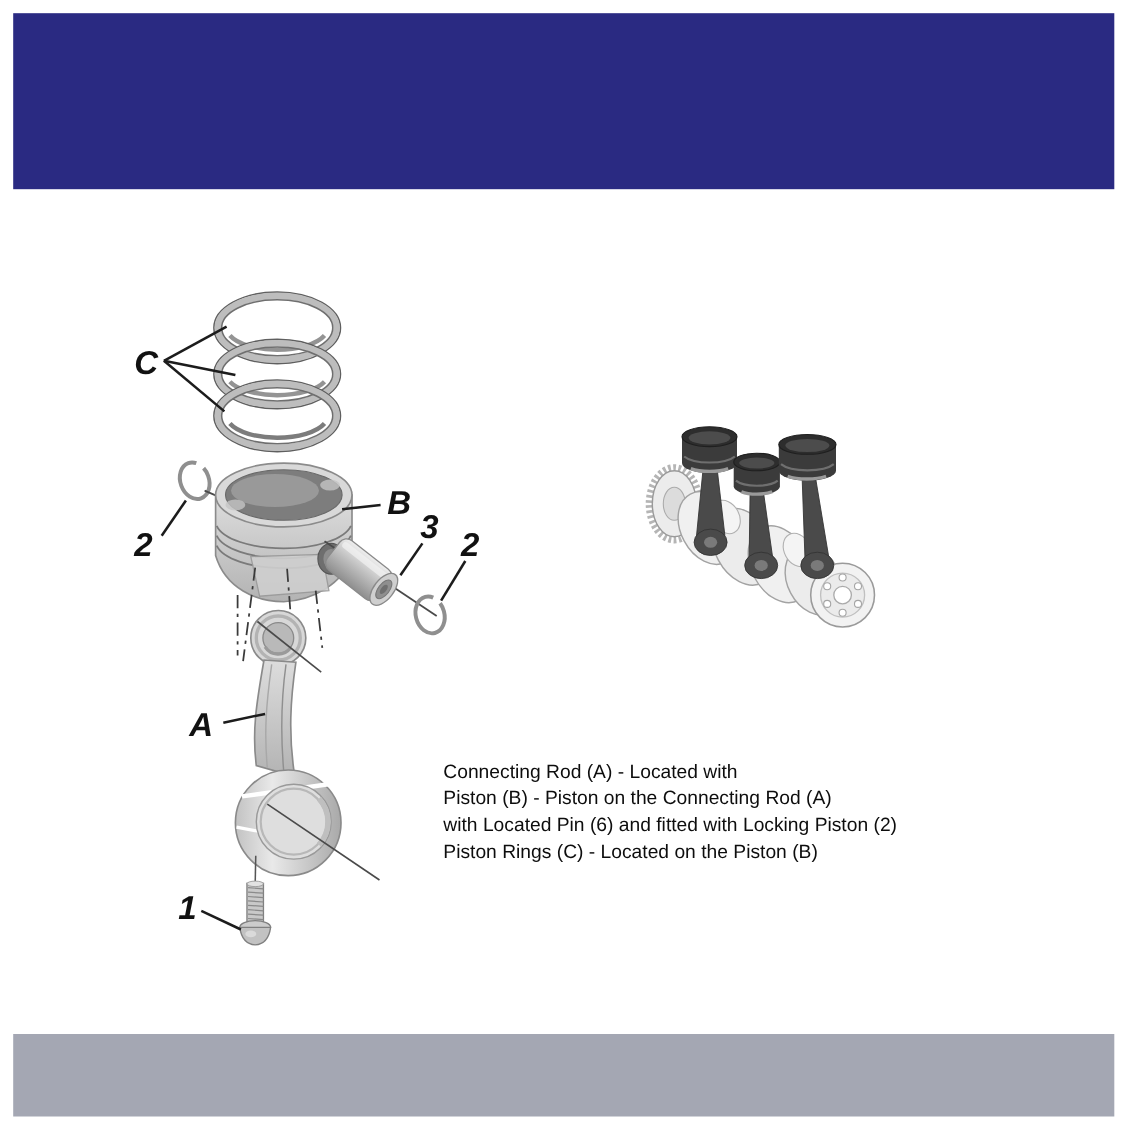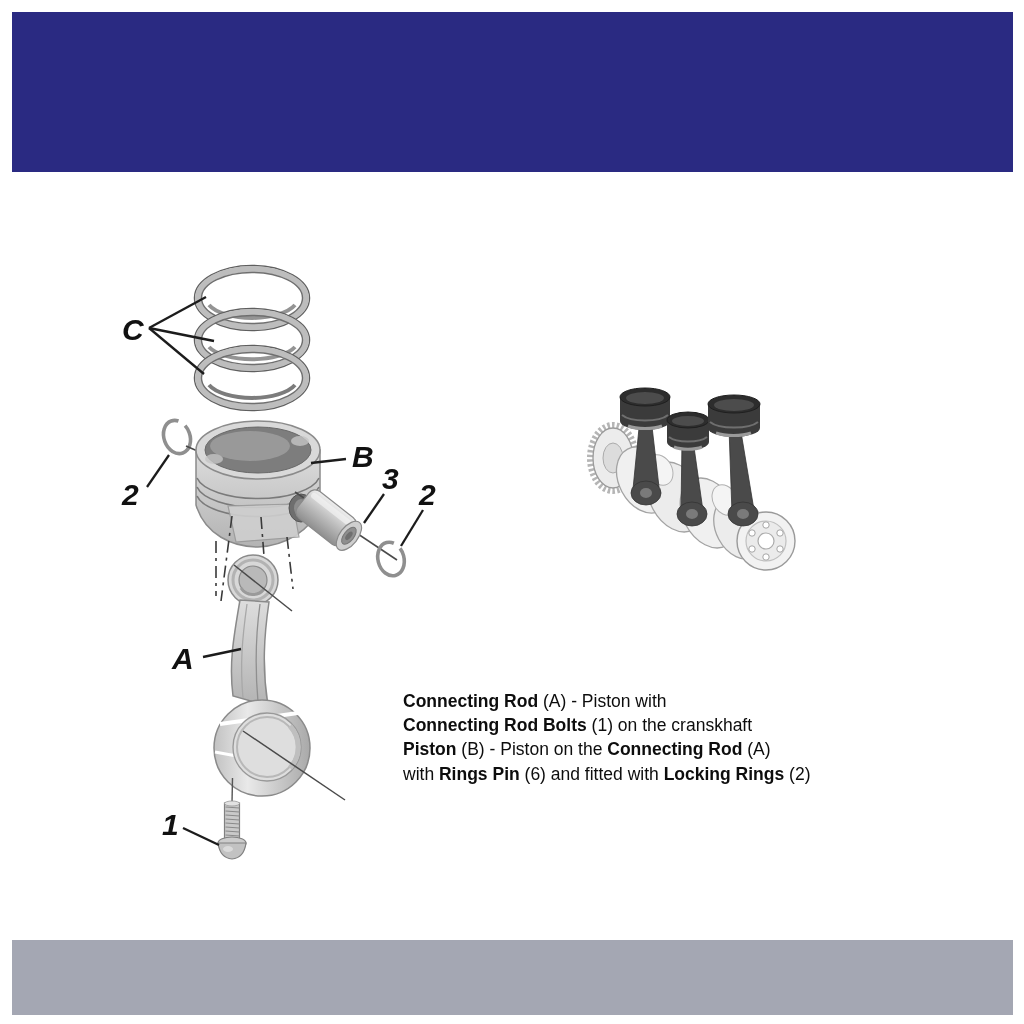--- a/index.html
+++ b/index.html
@@ -11,21 +11,21 @@
   #top-banner{top:12px;height:160px;}
   #bottom-banner{top:940px;height:75px;}
   #diagram-svg{position:absolute;left:0;top:0;width:1024px;height:1024px;}
   .label{font-family:"Liberation Sans",sans-serif;font-weight:bold;font-style:italic;
          font-size:30px;fill:#111111;}
   #caption{
     position:absolute;left:403px;top:689px;width:490px;
     font-size:17.5px;line-height:24.2px;color:#0d0d0d;
   }
   #caption p{margin:0;padding:0;white-space:nowrap;}
-  #caption .b{font-weight:bold;}
+  #caption .b{font-weight:normal;}
 </style>
 </head>
 <body>
 
 <div id="top-banner" class="banner" style="background: rgb(42, 42, 130);"></div>
 <div id="bottom-banner" class="banner" style="background: rgb(164, 167, 179);"></div>
 
 <svg id="diagram-svg" viewBox="0 0 1024 1024" xmlns="http://www.w3.org/2000/svg">
   <defs>
     <linearGradient id="gradMetal" x1="0" y1="0" x2="1" y2="0">
@@ -220,17 +220,17 @@
         <ellipse cx="734" cy="404" rx="26" ry="9" fill="#2d2d2d" stroke="#1f1f1f" stroke-width="1"></ellipse>
         <ellipse cx="734" cy="405" rx="20" ry="6" fill="#4c4c4c"></ellipse>
         <path d="M 710,422 A 26,9 0 0 0 758,422" fill="none" stroke="#6f6f6f" stroke-width="2"></path>
         <path d="M 716,433 A 23,7 0 0 0 751,433" fill="none" stroke="#9a9a9a" stroke-width="3"></path>
       </g>
     </g>
   </g>
 </svg>
 
 <div id="caption">
-  <p><span class="b">Connecting Rod</span><span> (A) - Piston with</span></p>
-  <p><span class="b">Connecting Rod Bolts</span><span> (1) on the cranskhaft</span></p>
+  <p><span class="b">Connecting Rod</span><span> (A) - Located with</span></p>
   <p><span class="b">Piston</span><span> (B) - Piston on the </span><span class="b">Connecting Rod</span><span> (A)</span></p>
-  <p><span>with </span><span class="b">Rings Pin</span><span> (6) and fitted with </span><span class="b">Locking Rings</span><span> (2)</span></p>
+  <p><span>with </span><span class="b">Located Pin</span><span> (6) and fitted with </span><span class="b">Locking Piston</span><span> (2)</span></p>
+  <p><span class="b">Piston Rings</span><span> (C) - Located on the </span><span class="b">Piston</span><span> (B)</span></p>
 </div>
 
 </body></html>

